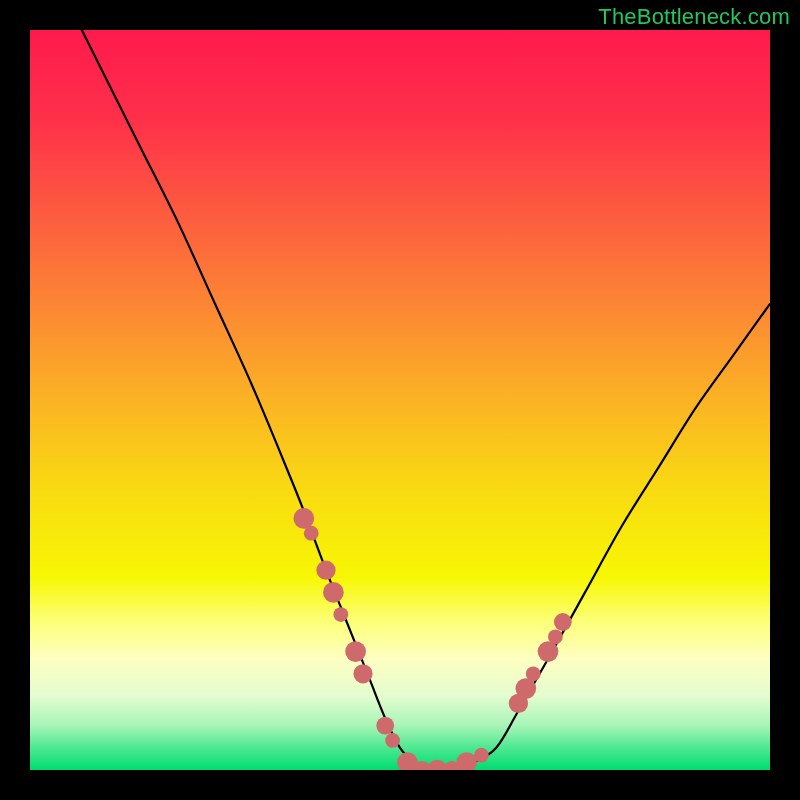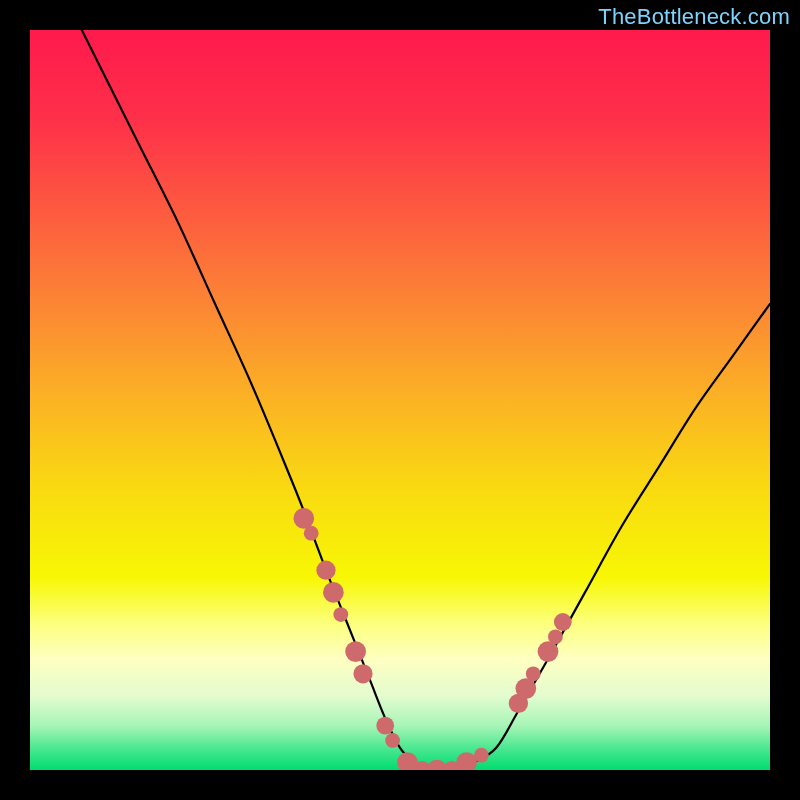--- a/index.html
+++ b/index.html
@@ -27,21 +27,21 @@
   }
   .gradient {
     position: absolute;
     left: 0; top: 0;
     width: 100%; height: 100%;
   }
   .watermark {
     position: absolute;
     top: 4px;
     right: 10px;
-    color: #7dd3fc;
+    color: #22c55e;
     font-size: 22px;
     font-weight: 500;
     user-select: none;
     letter-spacing: 0.2px;
   }
   svg.curve {
     position: absolute;
     left: 0; top: 0;
     width: 100%; height: 100%;
     overflow: visible;

